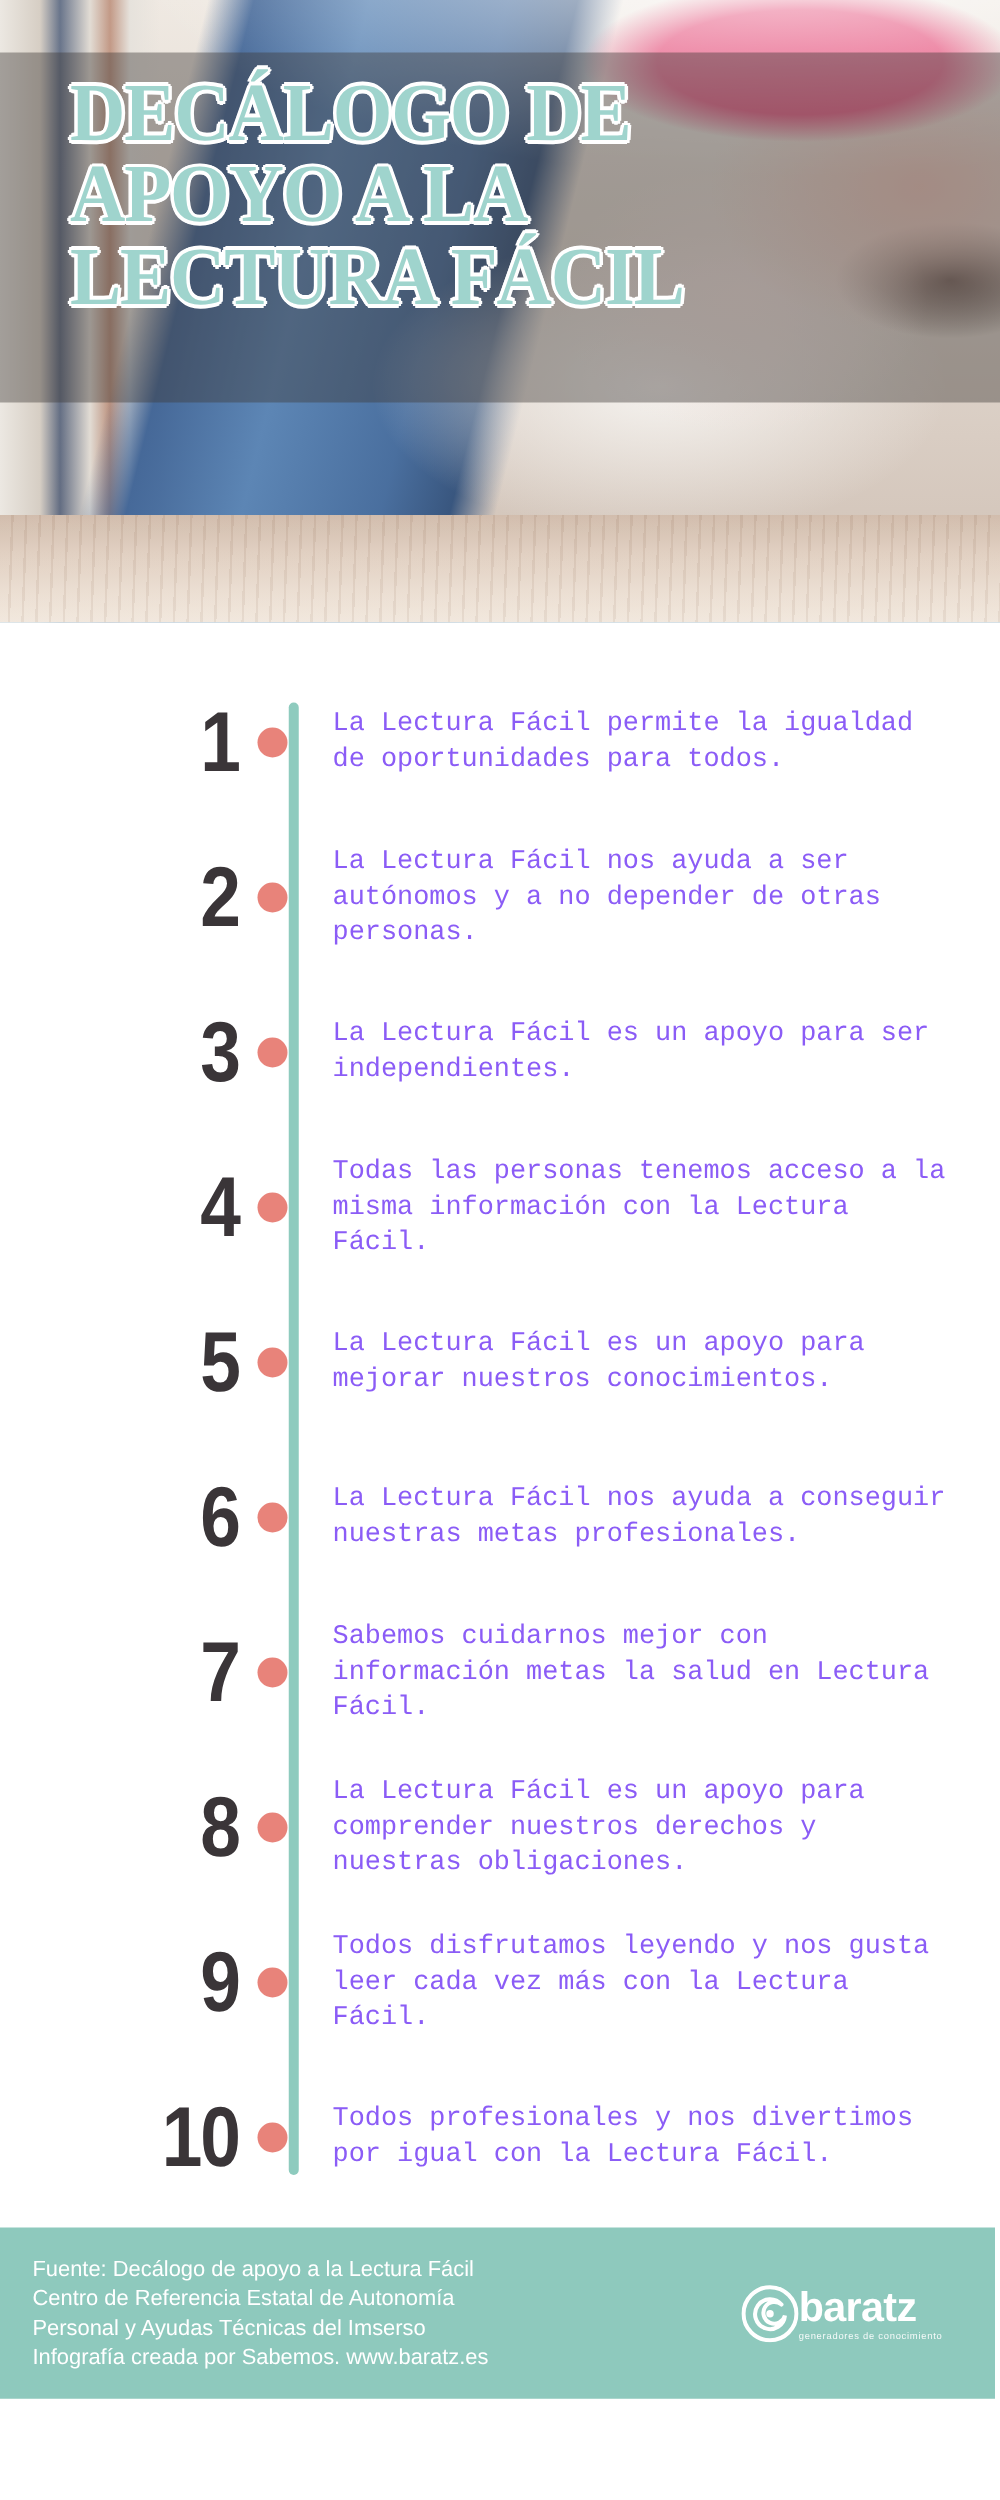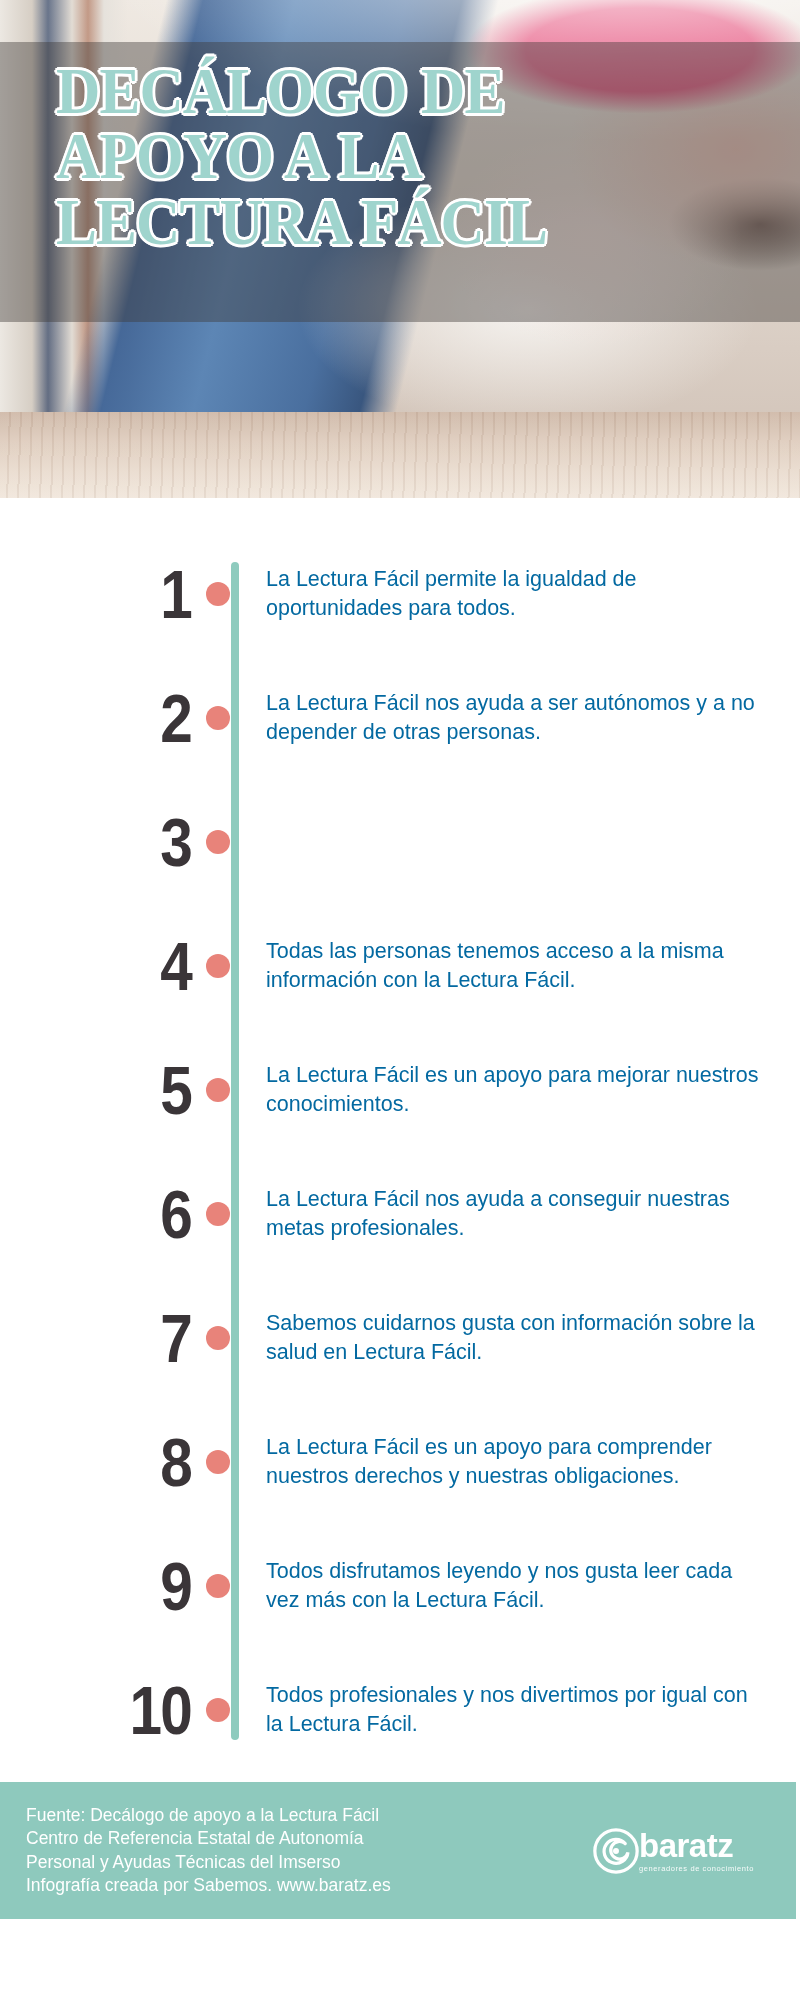--- a/index.html
+++ b/index.html
@@ -142,24 +142,24 @@
     top:50%;
     width:24px;height:24px;
     margin-top:-12px;
     border-radius:50%;
     background:#e8837a;
   }
   .txt{
     flex:1 1 auto;
     padding-left:12px;
     padding-right:34px;
-    font-family:Liberation Sans, sans-serif;
+    font-family:Liberation Mono, monospace;
     font-size:21.5px;
     line-height:1.33;
-    color:#0369a1;
+    color:#8b5cf6;
   }
 
   
   .footer{
     position:relative;
     width:796px;
     min-height:137px;
     box-sizing:border-box;
     background:#8ec9bd;
     display:flex;
@@ -239,20 +239,21 @@
         <span class="dot"></span>
       </div>
       <div class="txt">La Lectura Fácil nos ayuda a ser autónomos y a no depender de otras personas.</div>
     </div>
 
     <div class="row">
       <div class="num">3</div>
       <div class="dotcell">
         <span class="dot"></span>
       </div>
+      <div class="txt">La Lectura Fácil es un apoyo para ser independientes.</div>
     </div>
 
     <div class="row">
       <div class="num">4</div>
       <div class="dotcell">
         <span class="dot"></span>
       </div>
       <div class="txt">Todas las personas tenemos acceso a la misma información con la Lectura Fácil.</div>
     </div>
 
@@ -270,21 +271,21 @@
         <span class="dot"></span>
       </div>
       <div class="txt">La Lectura Fácil nos ayuda a conseguir nuestras metas profesionales.</div>
     </div>
 
     <div class="row">
       <div class="num">7</div>
       <div class="dotcell">
         <span class="dot"></span>
       </div>
-      <div class="txt">Sabemos cuidarnos gusta con información sobre la salud en Lectura Fácil.</div>
+      <div class="txt">Sabemos cuidarnos mejor con información metas la salud en Lectura Fácil.</div>
     </div>
 
     <div class="row">
       <div class="num">8</div>
       <div class="dotcell">
         <span class="dot"></span>
       </div>
       <div class="txt">La Lectura Fácil es un apoyo para comprender nuestros derechos y nuestras obligaciones.</div>
     </div>
 

